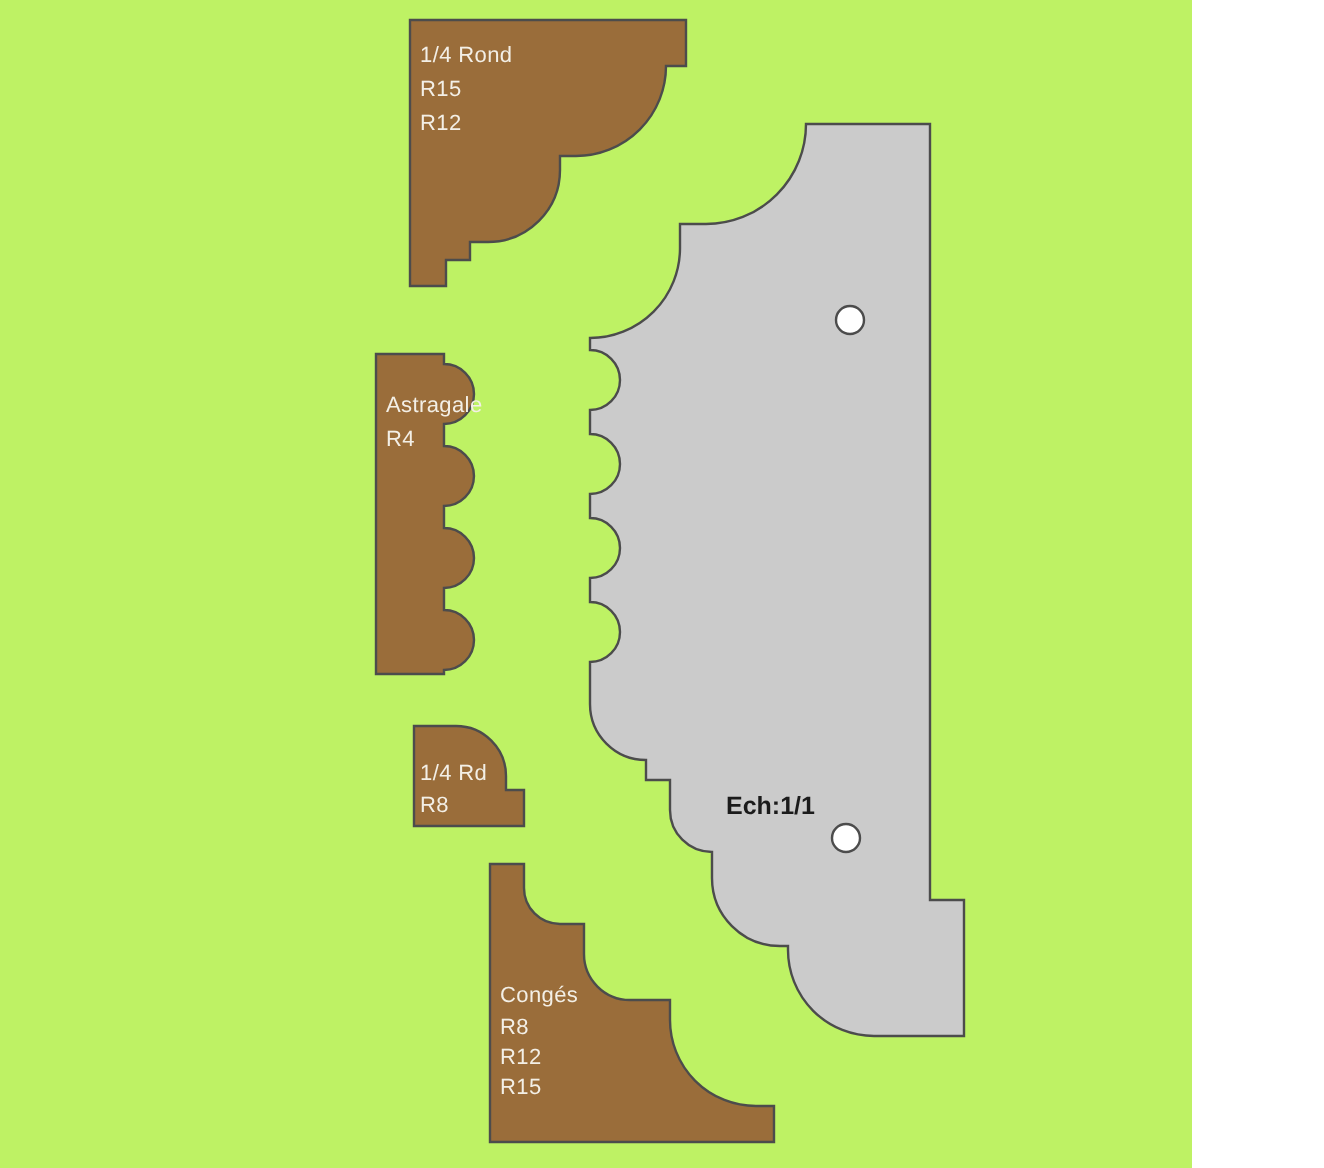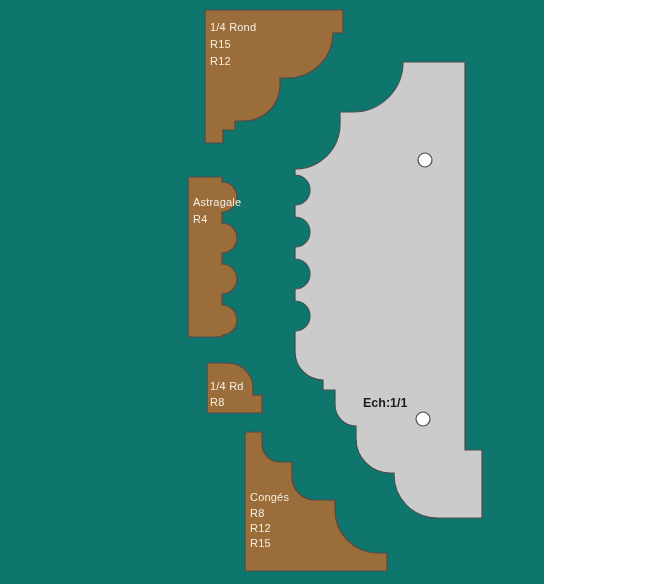--- a/index.html
+++ b/index.html
@@ -2,23 +2,23 @@
 <html><head>
 <meta charset="utf-8">
 <style>
   html, body {
     margin: 0;
     padding: 0;
     background: #ffffff;
   }
   .canvas {
     position: relative;
-    width: 544px;
+    width: 596px;
     height: 584px;
-    background: #0f766e;
+    background: #bef264;
     overflow: hidden;
     font-family: "Liberation Sans", sans-serif;
   }
   svg { display: block; }
   .shape {
     stroke: #4c4c4c;
     stroke-width: 1.2;
     stroke-linejoin: miter;
   }
   .hole {

